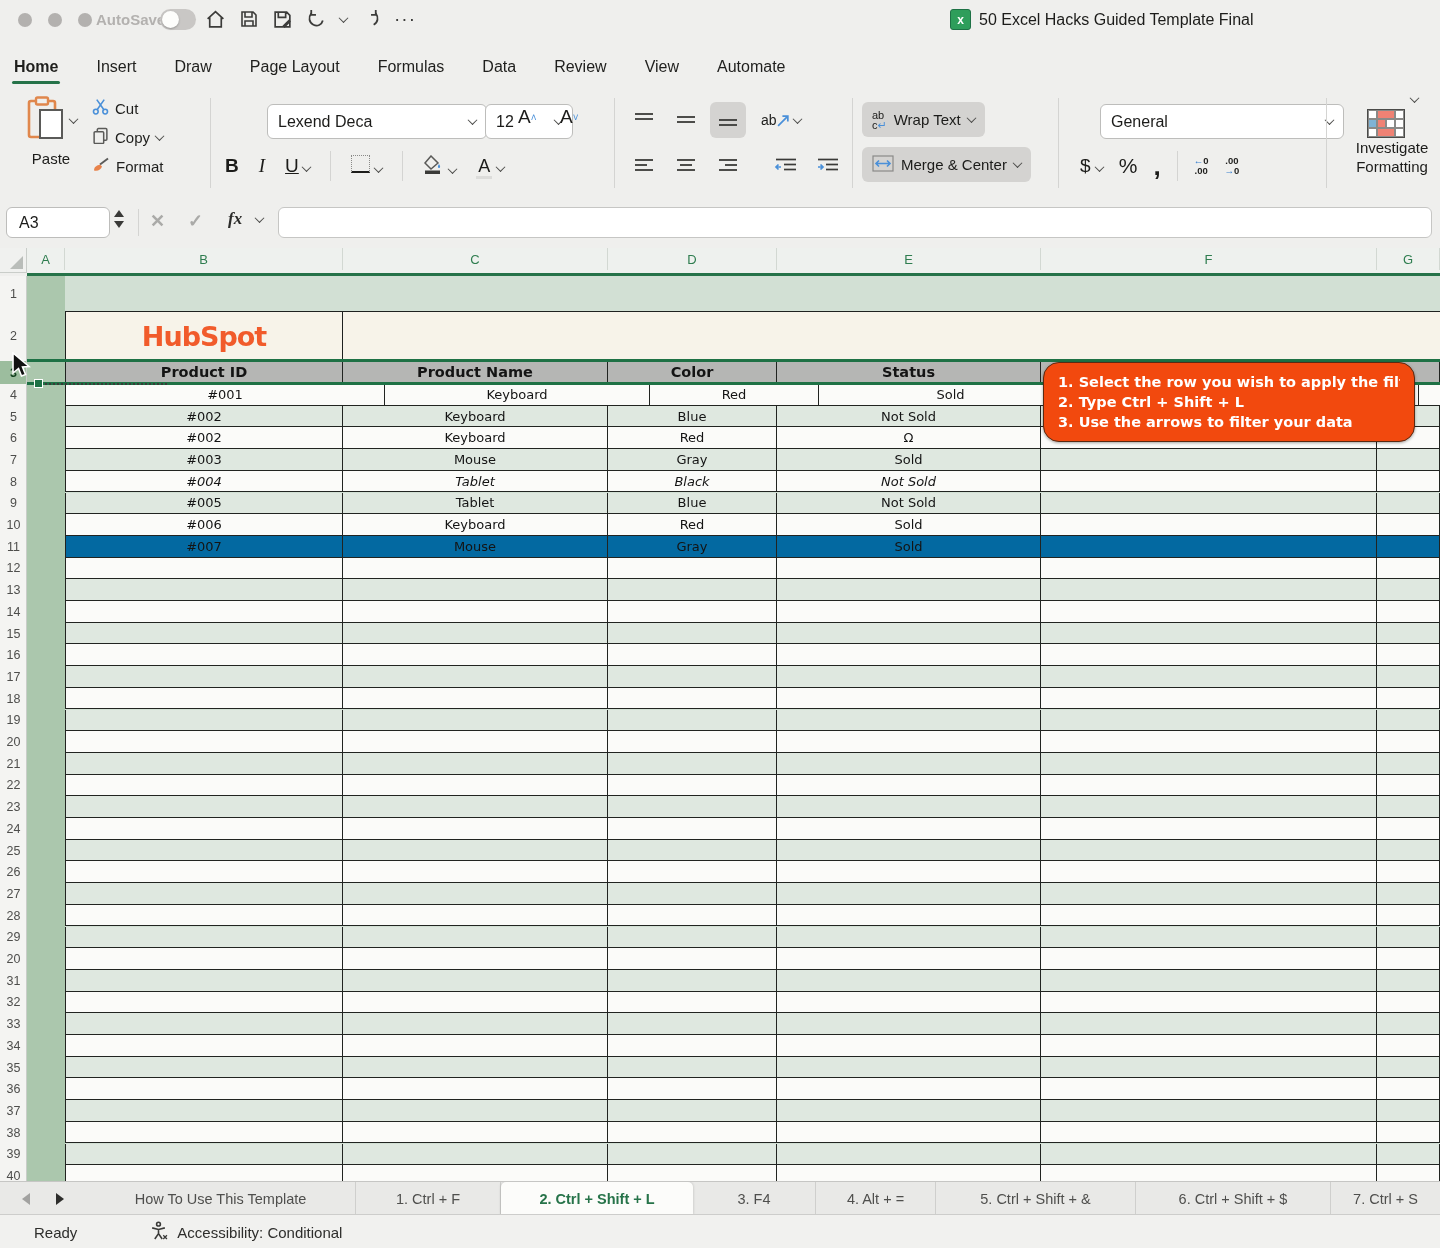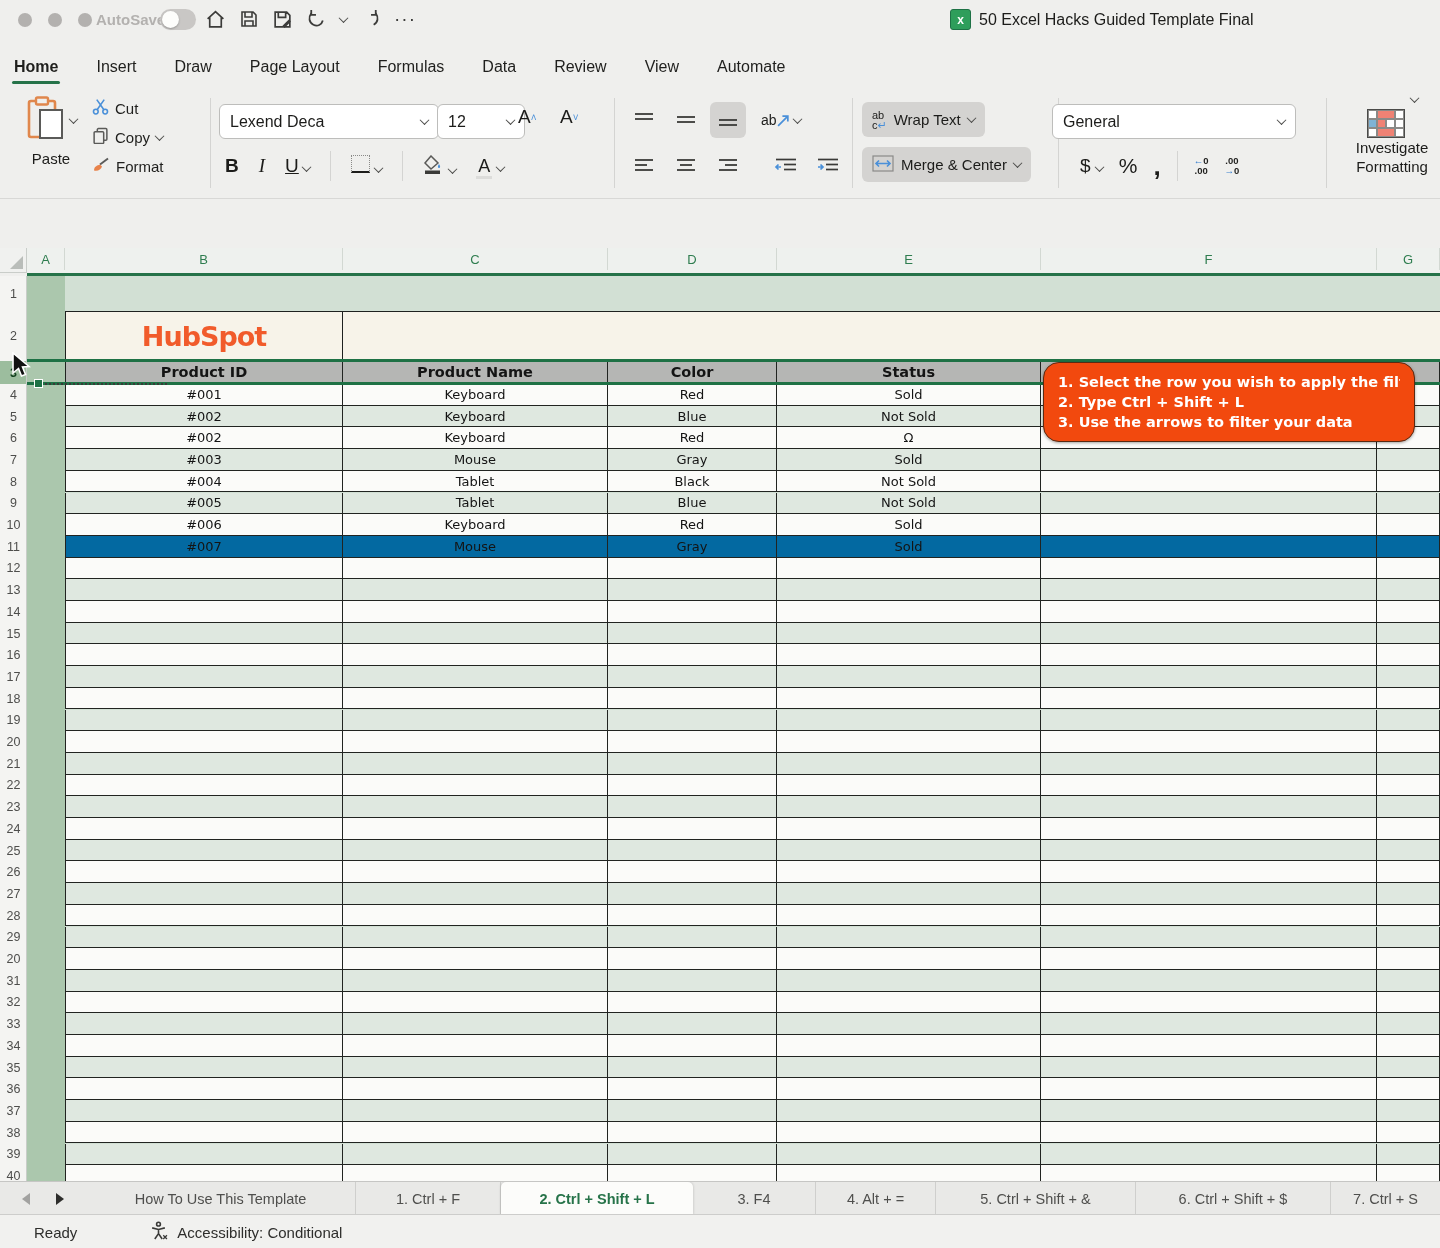--- a/index.html
+++ b/index.html
@@ -21,21 +21,21 @@
   .menu-tab.active::after{content:"";position:absolute;left:-2px;right:-2px;bottom:2px;height:3.5px;border-radius:2px;background:var(--excel-green,#267349);}
   
   .ribbon{position:absolute;left:0;top:90px;width:1440px;height:108px;border-bottom:1px solid #d8d8d6;}
   .rdiv{position:absolute;top:8px;width:1px;height:90px;background:#d4d4d2;}
   .rbtn{display:flex;align-items:center;gap:6px;font-size:15px;color:#1f1f1d;}
   .chev{display:inline-block;width:6px;height:6px;border-right:1.7px solid #4c4c4a;border-bottom:1.7px solid #4c4c4a;transform:rotate(45deg) translate(-1px,-1px);}
   .toggled{background:#d4d3d1;border-radius:6px;}
   .paste{position:absolute;left:18px;top:6px;width:66px;text-align:center;}
   .paste .lbl{font-size:15px;margin-top:4px;}
   .cutcopy{position:absolute;left:92px;top:8px;display:flex;flex-direction:column;gap:9px;}
-  .selectbox{background:#fff;border:1px solid #bdbdbb;border-radius:6px;display:flex;align-items:center;justify-content:space-between;padding:0 10px;font-size:16px;color:#1c1c1a;}
+  .selectbox{background:#fff;border:1px solid #bdbdbb;border-radius:6px;display:flex;align-items:center;justify-content:space-between;padding:0 10px;font-size:16px;color:#1c1c1a;margin-left:48px;}
   .fontname{position:absolute;left:219px;top:14px;width:198px;height:33px;}
   .fontsize{position:absolute;left:437px;top:14px;width:66px;height:33px;}
   .grow-btn{position:absolute;display:flex;align-items:center;justify-content:center;font-size:19px;}
   .bi{font-size:19px;}
   .fmt-row2{position:absolute;left:225px;top:58px;display:flex;align-items:center;gap:20px;height:36px;}
   .minidiv{width:1px;height:30px;background:#d4d4d2;}
   .align-grid{position:absolute;left:626px;top:12px;display:flex;gap:6px;}
   .align-grid2{position:absolute;left:626px;top:58px;display:flex;gap:6px;}
   .al-btn{width:36px;height:36px;display:flex;align-items:center;justify-content:center;}
   .wrapbtn{position:absolute;left:862px;top:12px;height:35px;display:flex;align-items:center;gap:7px;padding:0 10px;font-size:15px;}
@@ -331,20 +331,33 @@
           <span></span>
           <span></span>
           <span style="background:#ef8274;grid-column:span 2;"></span>
           <span></span>
         </span><span class="chev" style="vertical-align:16px;margin-left:6px;"></span>
       <div>Investigate</div>
       <div>Formatting</div>
     </div>
   </div>
 
+  <div class="fbar">
+    <div class="namebox">A3</div>
+    <div class="spinner">
+        <span class="tri-up"></span>
+        <span class="tri-down"></span>
+      </div>
+    <div class="fdiv"></div>
+    <span class="fx-x">✕</span>
+    <span class="fx-check">✓</span>
+    <span class="fx-fx">fx</span>
+    <span class="fx-chev chev"></span>
+    <div class="finput"></div>
+  </div>
 
   <div class="corner"></div>
   <div class="colheads" id="col-headers">
       <div class="colhead" style="width: 38px;">A</div>
       <div class="colhead" style="width: 278px;">B</div>
       <div class="colhead" style="width: 265px;">C</div>
       <div class="colhead" style="width: 169px;">D</div>
       <div class="colhead" style="width: 264px;">E</div>
       <div class="colhead" style="width: 336px;">F</div>
       <div class="colhead" style="width: 63px;">G</div>
@@ -403,21 +416,21 @@
     <div id="sheet-rows">
         <div class="t-row" style="top: 85px; height: 23px;">
           <div class="t-cell t-hdr" style="width: 278px;">Product ID</div>
           <div class="t-cell t-hdr" style="width: 265px;">Product Name</div>
           <div class="t-cell t-hdr" style="width: 169px;">Color</div>
           <div class="t-cell t-hdr" style="width: 264px;">Status</div>
           <div class="t-cell t-hdr" style="width: 336px;"></div>
           <div class="t-cell t-hdr" style="width: 63px;"></div>
         </div>
         <div class="t-row" style="top: 108px; height: 21.7px; background: rgb(251, 251, 249);">
-          <div class="t-cell" style="width: 278px;">#001</div>
+          <div class="t-cell" style="width: 320px;">#001</div>
           <div class="t-cell" style="width: 265px;">Keyboard</div>
           <div class="t-cell" style="width: 169px;">Red</div>
           <div class="t-cell" style="width: 264px;">Sold</div>
           <div class="t-cell" style="width: 336px;"></div>
           <div class="t-cell" style="width: 63px;"></div>
         </div>
         <div class="t-row" style="top: 129.7px; height: 21.7px; background: rgb(223, 232, 224);">
           <div class="t-cell" style="width: 278px;">#002</div>
           <div class="t-cell" style="width: 265px;">Keyboard</div>
           <div class="t-cell" style="width: 169px;">Blue</div>
@@ -434,21 +447,21 @@
           <div class="t-cell" style="width: 63px;"></div>
         </div>
         <div class="t-row" style="top: 173.1px; height: 21.7px; background: rgb(223, 232, 224);">
           <div class="t-cell" style="width: 278px;">#003</div>
           <div class="t-cell" style="width: 265px;">Mouse</div>
           <div class="t-cell" style="width: 169px;">Gray</div>
           <div class="t-cell" style="width: 264px;">Sold</div>
           <div class="t-cell" style="width: 336px;"></div>
           <div class="t-cell" style="width: 63px;"></div>
         </div>
-        <div class="t-row" style="top: 194.8px; height: 21.7px; background: rgb(251, 251, 249);">
+        <div class="t-row" style="top: 194.8px; height: 21.7px; background: rgb(251, 251, 249); font-style: italic;">
           <div class="t-cell" style="width: 278px;">#004</div>
           <div class="t-cell" style="width: 265px;">Tablet</div>
           <div class="t-cell" style="width: 169px;">Black</div>
           <div class="t-cell" style="width: 264px;">Not Sold</div>
           <div class="t-cell" style="width: 336px;"></div>
           <div class="t-cell" style="width: 63px;"></div>
         </div>
         <div class="t-row" style="top: 216.5px; height: 21.7px; background: rgb(223, 232, 224);">
           <div class="t-cell" style="width: 278px;">#005</div>
           <div class="t-cell" style="width: 265px;">Tablet</div>

